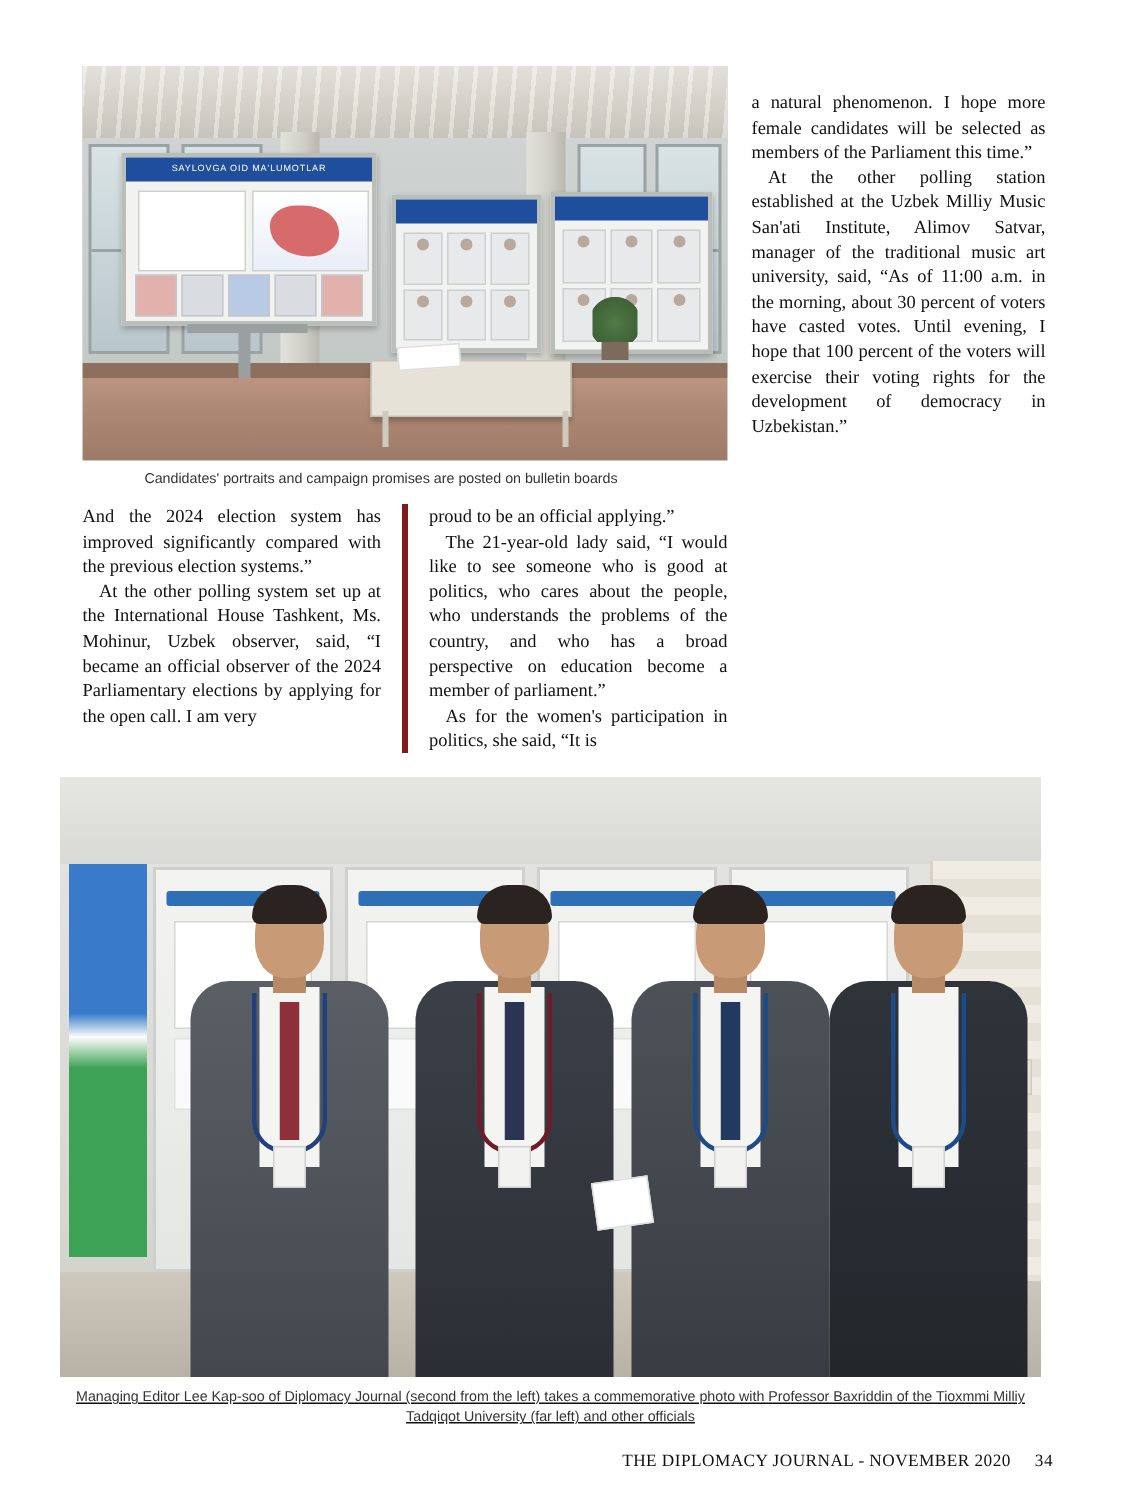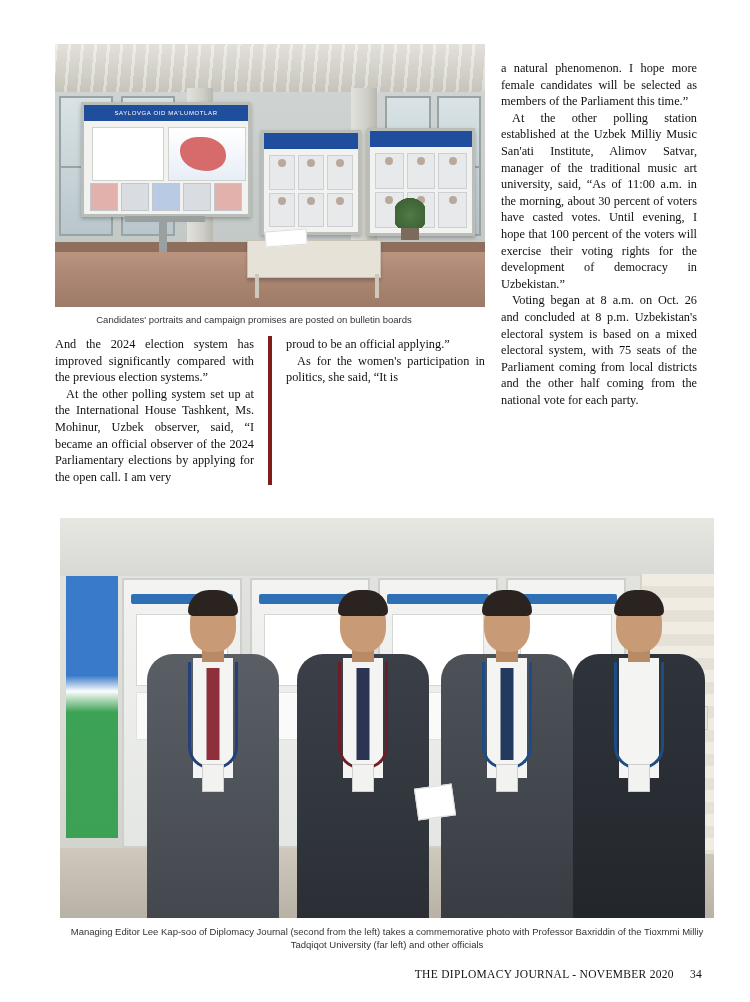--- a/index.html
+++ b/index.html
@@ -212,23 +212,24 @@
   .endmark {
     display: inline-block;
     margin-left: 4px;
     font-size: 12px;
     color: #333;
   }
 
   
   .photo2-wrap {
     position: absolute;
-    left: 60px;
+    left: 40px;
     top: 518px;
     width: 654px;
+    text-decoration: underline;
   }
   .photo2 {
     position: relative;
     width: 654px;
     height: 400px;
     overflow: hidden;
     background: #dcdcd8;
   }
   .p2-wallupper {
     position: absolute; left: 0; top: 0; width: 654px; height: 60px;
@@ -427,30 +428,30 @@
         <div class="caption">Candidates' portraits and campaign promises are posted on bulletin boards</div>
       </div>
 
       <div class="two-cols">
         <div class="col left">
           <p>And the 2024 election system has improved significantly compared with the previous election systems.”</p>
           <p>At the other polling system set up at the International House Tashkent, Ms. Mohinur, Uzbek observer, said, “I became an official observer of the 2024 Parliamentary elections by applying for the open call. I am very</p>
         </div>
         <div class="col right">
           <p>proud to be an official applying.”</p>
+          <p>The 21-year-old lady said, “I would like to see someone who is good at politics, who cares about the people, who understands the problems of the country, and who has a broad perspective on education become a member of parliament.”</p>
           <p>As for the women's participation in politics, she said, “It is</p>
         </div>
       </div>
     </div>
 
     <div class="top-right">
       <div class="rcol">
         <p>a natural phenomenon. I hope more female candidates will be selected as members of the Parliament this time.”</p>
         <p>At the other polling station established at the Uzbek Milliy Music San'ati Institute, Alimov Satvar, manager of the traditional music art university, said, “As of 11:00 a.m. in the morning, about 30 percent of voters have casted votes. Until evening, I hope that 100 percent of the voters will exercise their voting rights for the development of democracy in Uzbekistan.”</p>
-        <p>Voting began at 8 a.m. on Oct. 26 and concluded at 8 p.m. Uzbekistan's electoral system is based on a mixed electoral system, with 75 seats of the Parliament coming from local districts and the other half coming from the national vote for each party.</p>
       </div>
     </div>
   </div>
 
   <div class="photo2-wrap">
     <div class="photo2">
       <div class="p2-wallupper"></div>
       <div class="p2-wall"></div>
       <div class="p2-floor"></div>
       <div class="p2-flag"></div>

